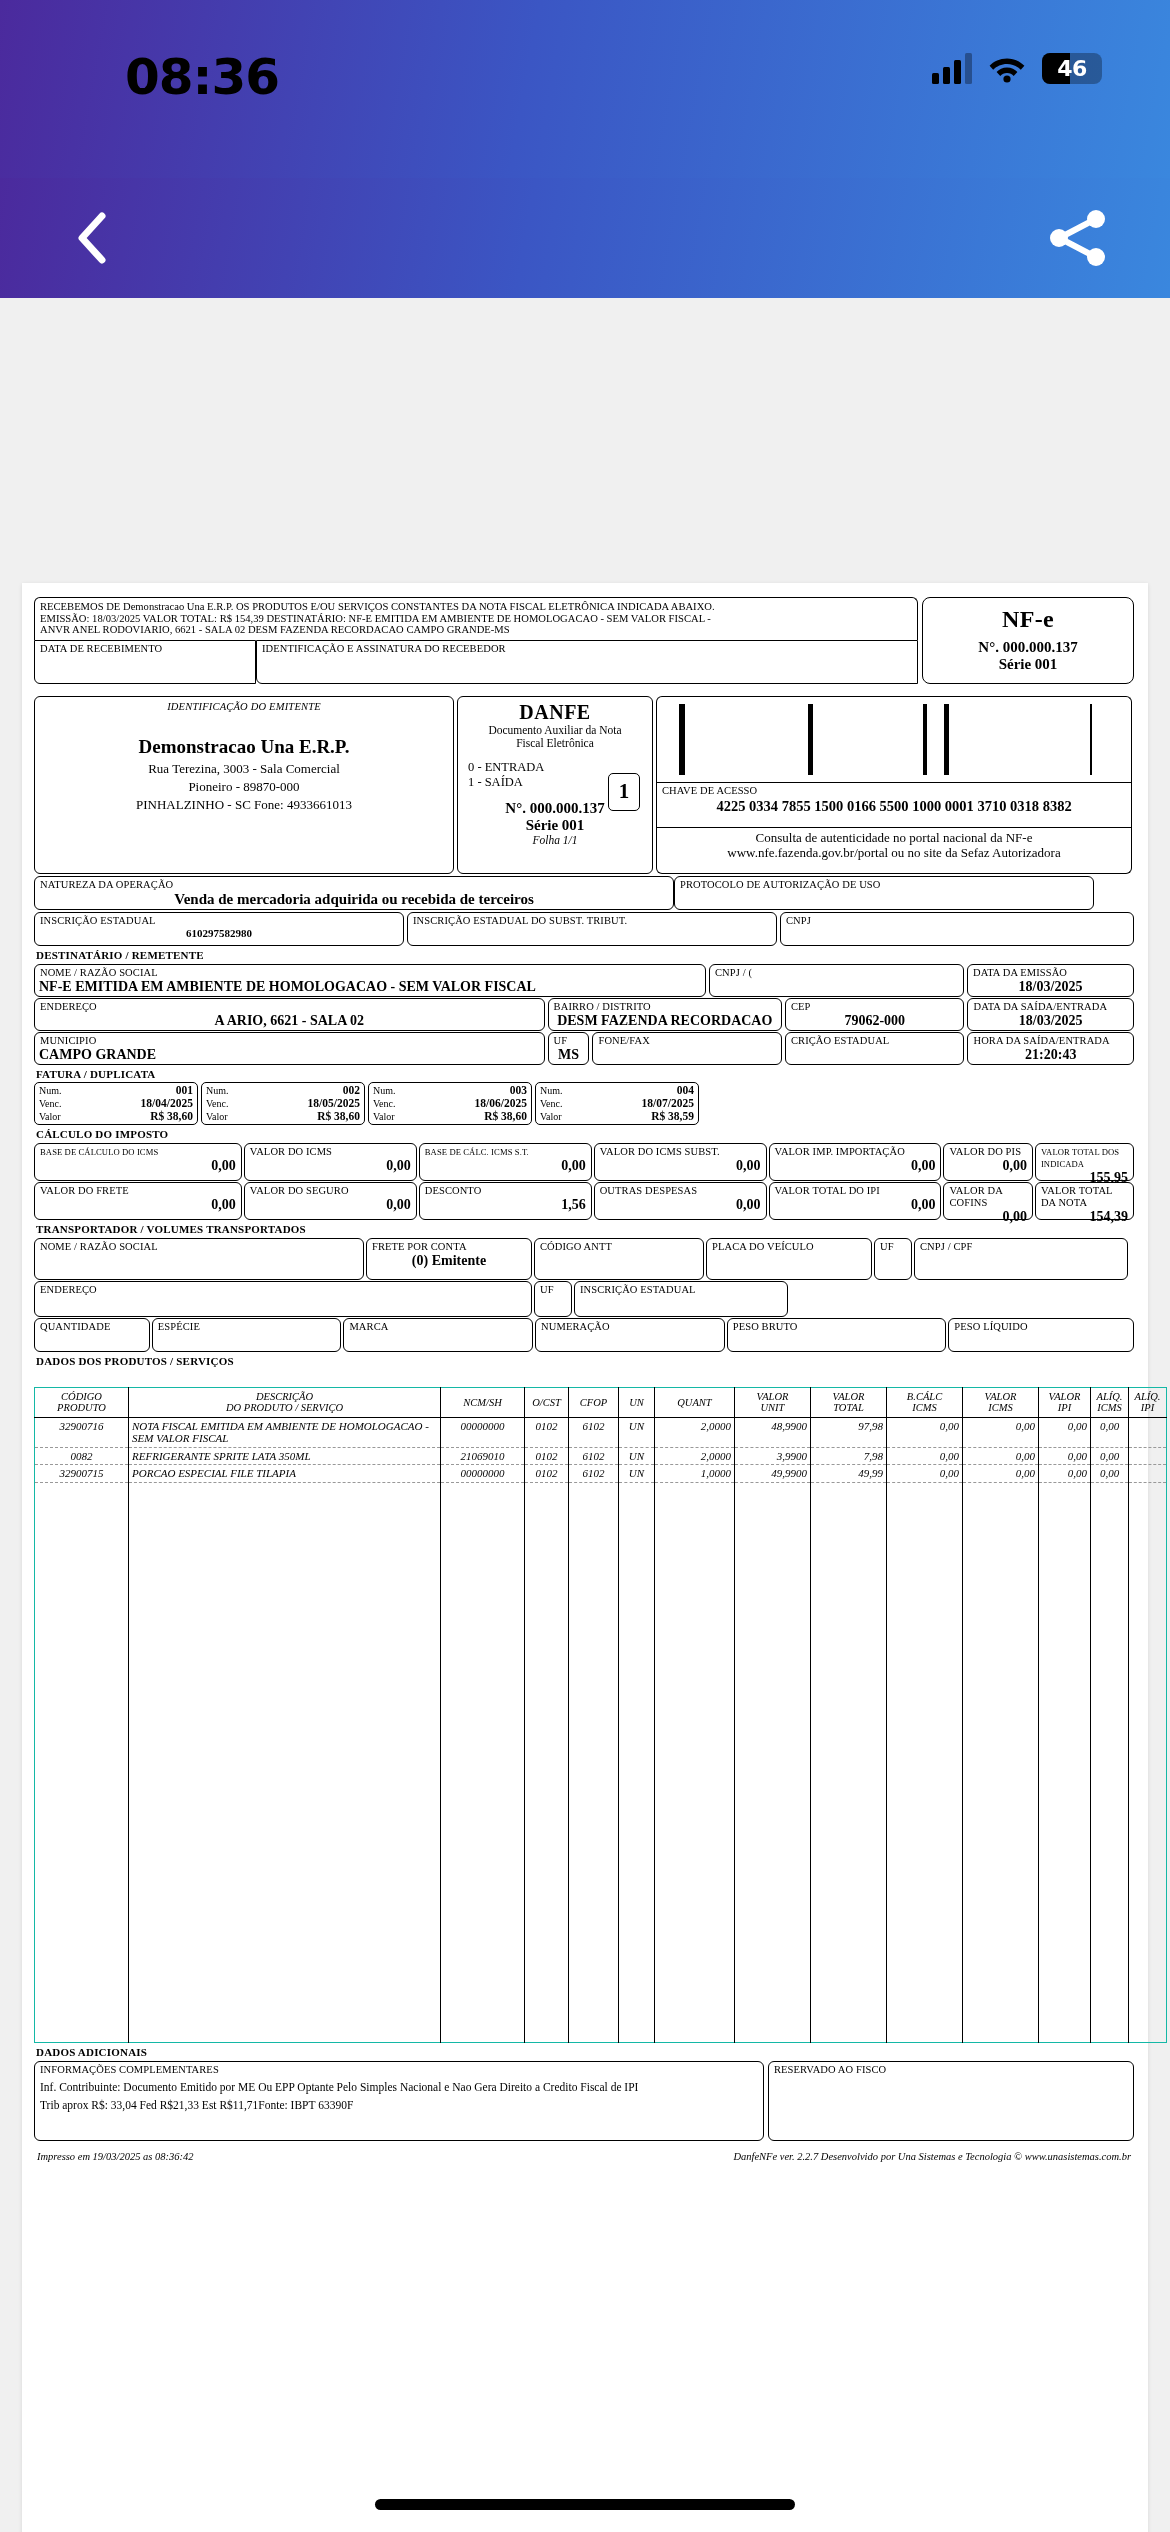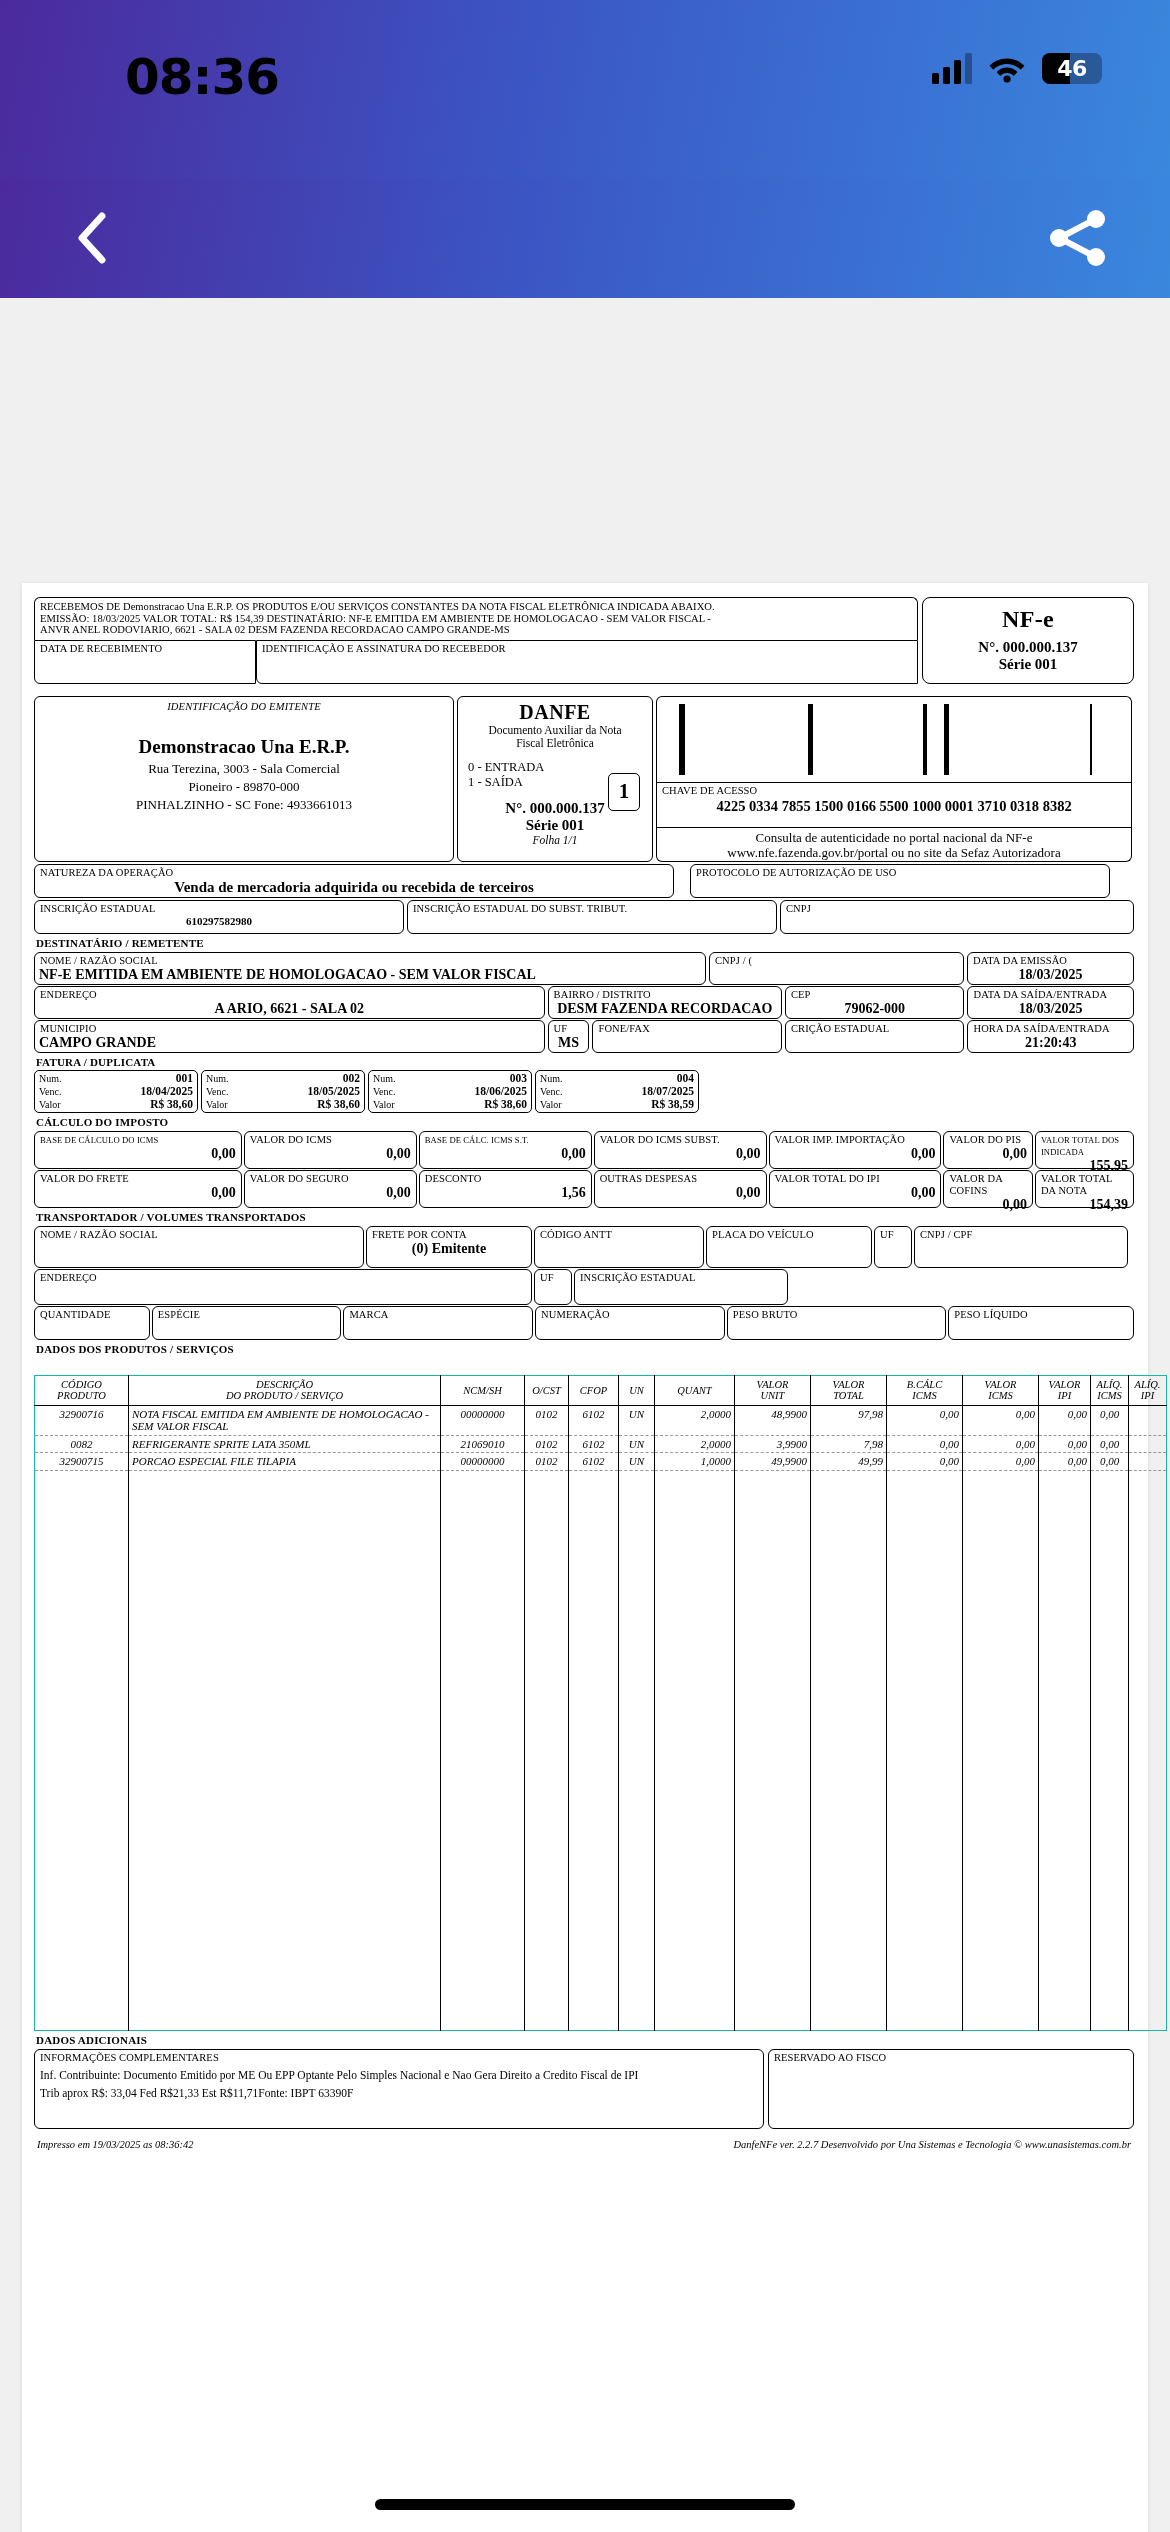--- a/index.html
+++ b/index.html
@@ -112,27 +112,27 @@
   .danfe-mid .num{ font-size:15px; font-weight:700; margin-top:10px; }
   .danfe-mid .ser{ font-size:15px; font-weight:700; }
   .danfe-mid .fol{ font-size:11.5px; font-style:italic; }
   .bar-col{ width:476px; margin-left:3px; display:flex; flex-direction:column; }
   .bar-wrap{ border:1px solid #000; border-radius:6px 6px 0 0; border-bottom:none; height:86px; padding:7px 9px; }
   .barcode{ width:100%; height:100%; display:flex; gap:0; }
   .barcode i{ display:block; height:100%; }
   .chave{ border:1px solid #000; height:46px; }
   .chave .lbl{ font-size:10.5px; }
   .chave .v{ font-size:14.5px; font-weight:700; text-align:center; display:block; margin-top:1px;}
-  .consulta{ border:1px solid #000; border-top:none; border-radius:0 0 6px 6px; padding:2px 0 0;}
+  .consulta{ border:1px solid #000; border-top:none; border-radius:0 0 6px 6px; padding:2px 0 12px;}
   .consulta div{ font-size:13px; text-align:center; line-height:15.5px; }
 
   
   .natop{ display:flex; margin-top:2px; }
   .natop .a{ width:640px; height:34px; }
-  .natop .b{ width:420px; height:34px; margin-left:16px; }
+  .natop .b{ width:420px; height:34px; margin-left:0; }
   .natop .a .val{ font-size:15px; margin-top:0px; }
 
   .ie-row{ display:flex; margin-top:2px; }
   .ie-row .c1{ width:370px; height:34px; }
   .ie-row .c2{ width:370px; height:34px; margin-left:3px;}
   .ie-row .c3{ width:354px; height:34px; margin-left:3px;}
 
   
   .dest-r1{ display:flex; margin-top:1px;}
   .d-nome{ width:672px; height:33px;}

